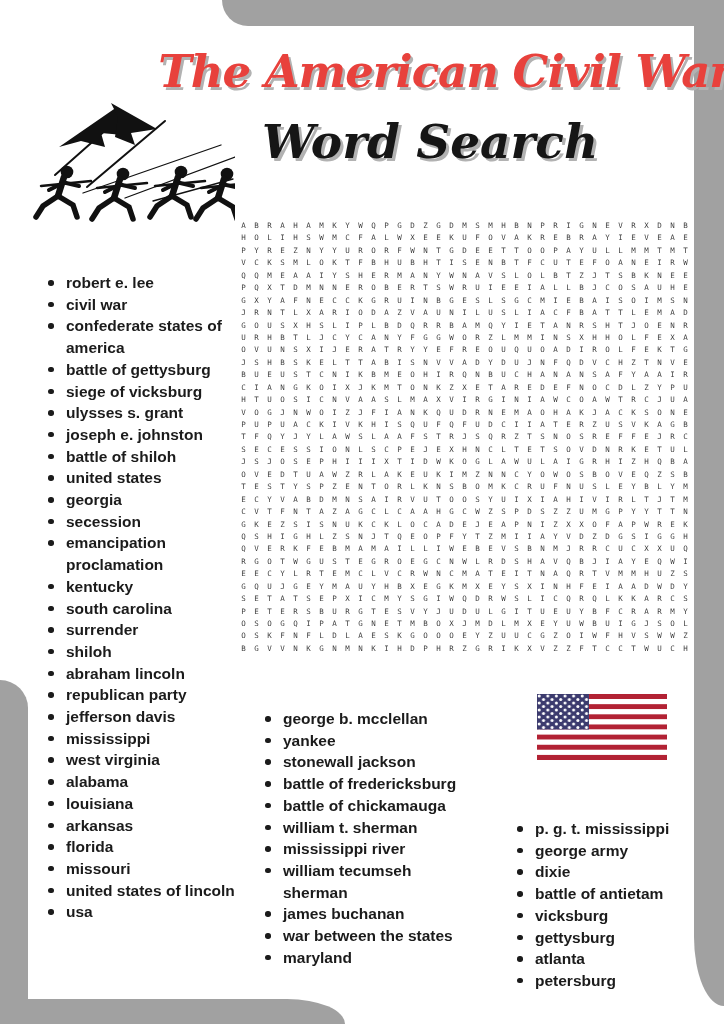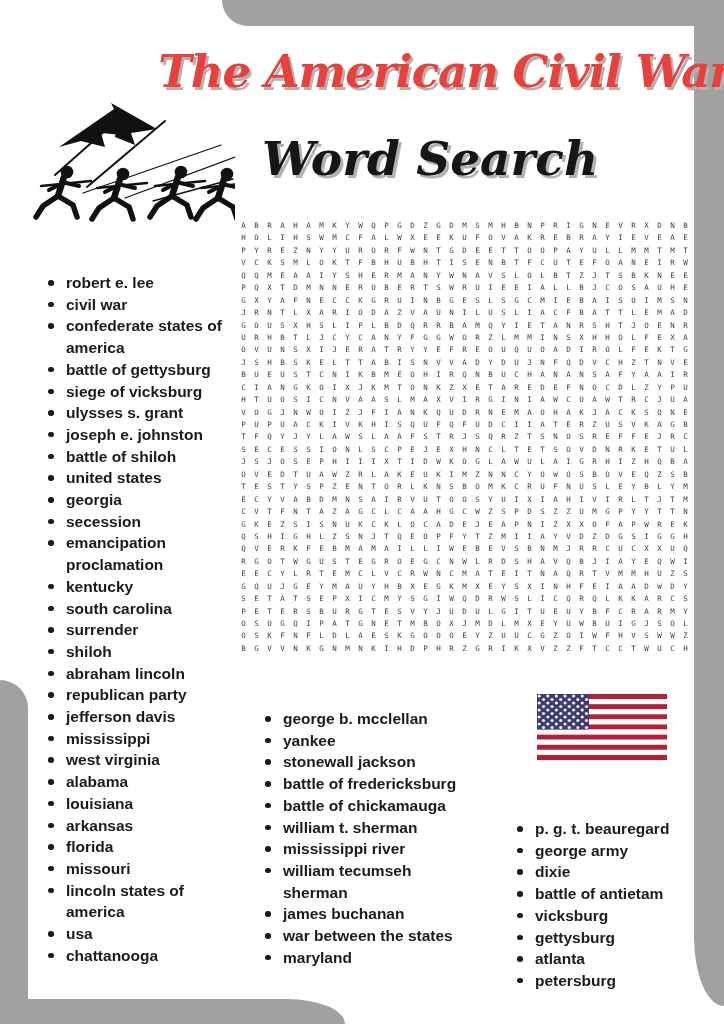--- a/index.html
+++ b/index.html
@@ -13,21 +13,21 @@
   
   .deco{position:absolute;background:var(--corner-gray);}
   .deco-top{left:222px;top:0;right:0;height:26px;border-bottom-left-radius:26px;}
   .deco-right{right:0;top:0;width:30px;height:1006px;border-bottom-left-radius:32px 74px;}
   .deco-left{left:0;top:680px;width:28px;bottom:0;border-top-right-radius:28px;}
   .deco-bottom{left:0;bottom:0;width:345px;height:25px;border-top-right-radius:58px 25px;}
   
   .title{position:absolute;top:33px;left:145px;width:575px;margin:12px;text-align:right;
          font-family:"DejaVu Serif",serif;font-style:italic;font-weight:700;font-size:45px;
          letter-spacing:-1px;color:var(--accent-red);text-shadow:2.5px 3px 0 var(--shadow-gray);}
-  .subtitle{position:absolute;top:131px;left:145px;width:570px;margin:0;text-align:center;
+  .subtitle{position:absolute;top:114px;left:145px;width:570px;margin:0;text-align:center;
          font-family:"DejaVu Serif",serif;font-style:italic;font-weight:700;font-size:47px;
          color:var(--title-black);text-shadow:3px 3px 0 var(--shadow-gray);}
   
   .soldiers{position:absolute;left:25px;top:95px;width:210px;height:130px;color:var(--illustration-black);}
   
   .grid{position:absolute;left:237px;top:220px;}
   .grid-row{display:flex;height:12.45px;}
   .grid-cell{display:block;width:13px;text-align:center;font-family:"DejaVu Sans Mono",monospace;
              font-size:7.5px;line-height:12.45px;color:var(--grid-letter);}
   
@@ -1403,39 +1403,38 @@
       <li>abraham lincoln</li>
       <li>republican party</li>
       <li>jefferson davis</li>
       <li>mississippi</li>
       <li>west virginia</li>
       <li>alabama</li>
       <li>louisiana</li>
       <li>arkansas</li>
       <li>florida</li>
       <li>missouri</li>
-      <li>lincoln states of america</li>
+      <li>united states of lincoln</li>
       <li>usa</li>
-      <li>chattanooga</li>
     </ul>
   <ul class="word-list list-middle">
       <li>george b. mcclellan</li>
       <li>yankee</li>
       <li>stonewall jackson</li>
       <li>battle of fredericksburg</li>
       <li>battle of chickamauga</li>
       <li>william t. sherman</li>
       <li>mississippi river</li>
       <li>william tecumseh sherman</li>
       <li>james buchanan</li>
       <li>war between the states</li>
       <li>maryland</li>
     </ul>
   <ul class="word-list list-right">
-      <li>p. g. t. beauregard</li>
+      <li>p. g. t. mississippi</li>
       <li>george army</li>
       <li>dixie</li>
       <li>battle of antietam</li>
       <li>vicksburg</li>
       <li>gettysburg</li>
       <li>atlanta</li>
       <li>petersburg</li>
     </ul>
 
   <svg class="flag" viewBox="0 0 130 66" xmlns="http://www.w3.org/2000/svg">

